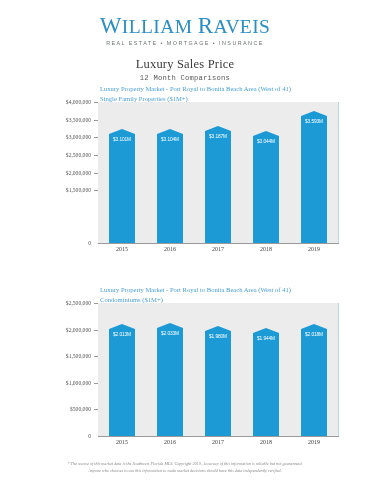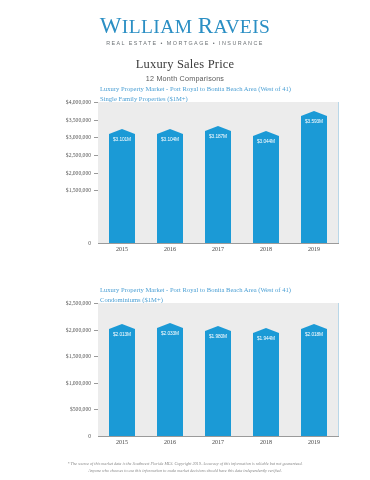--- a/index.html
+++ b/index.html
@@ -32,21 +32,21 @@
     white-space:nowrap;
   }
   .doc-title{
     font-family:"Liberation Serif", serif;
     font-size:12.5px;
     color:#3c3c3c;
     margin-top:11px;
     letter-spacing:.2px;
   }
   .doc-sub{
-    font-family:Liberation Sans, sans-serif;
+    font-family:Liberation Mono, monospace;
     font-size:7.2px;
     color:#5a5a5a;
     margin-top:2px;
     letter-spacing:.2px;
   }
 
   
   .chart-block{position:absolute;left:0;width:370px;}
   #chart1{top:84px;}
   #chart2{top:285px;}

